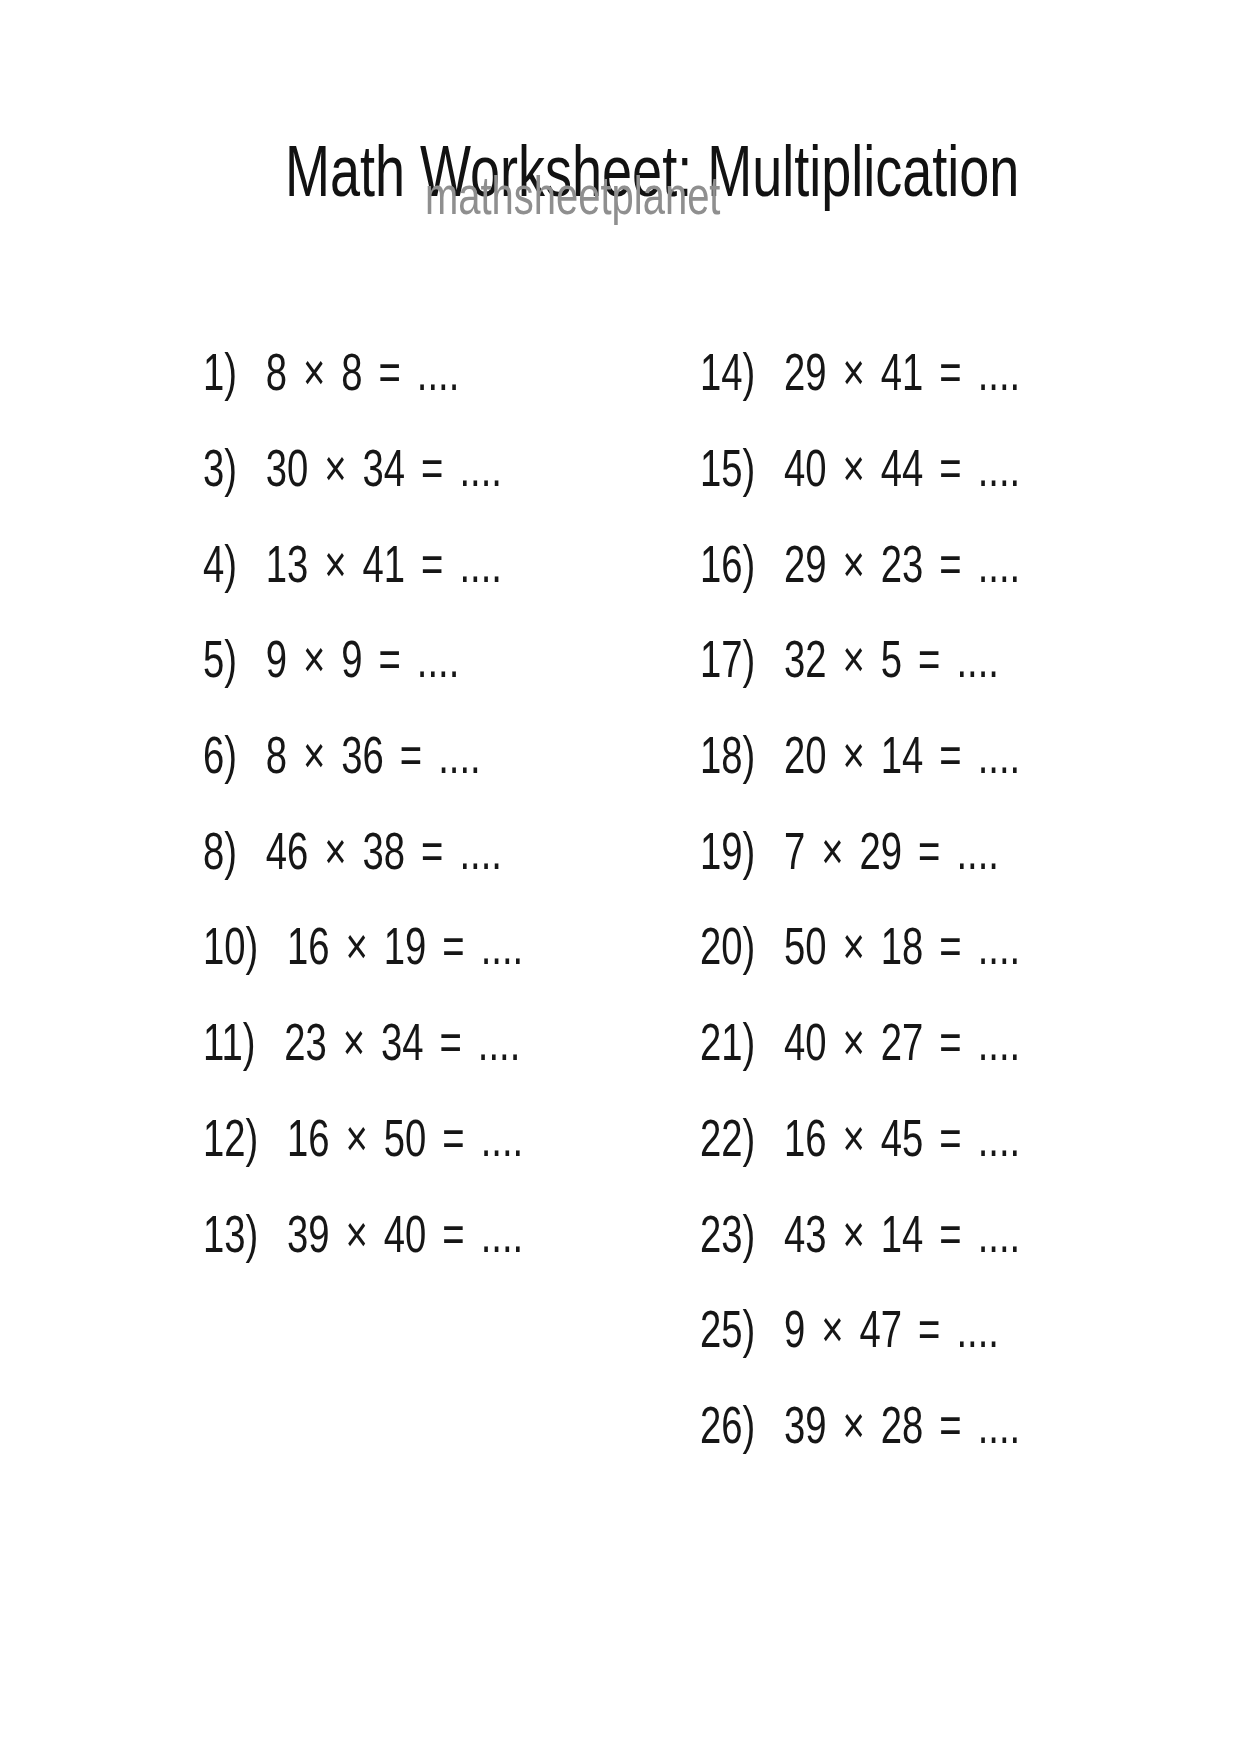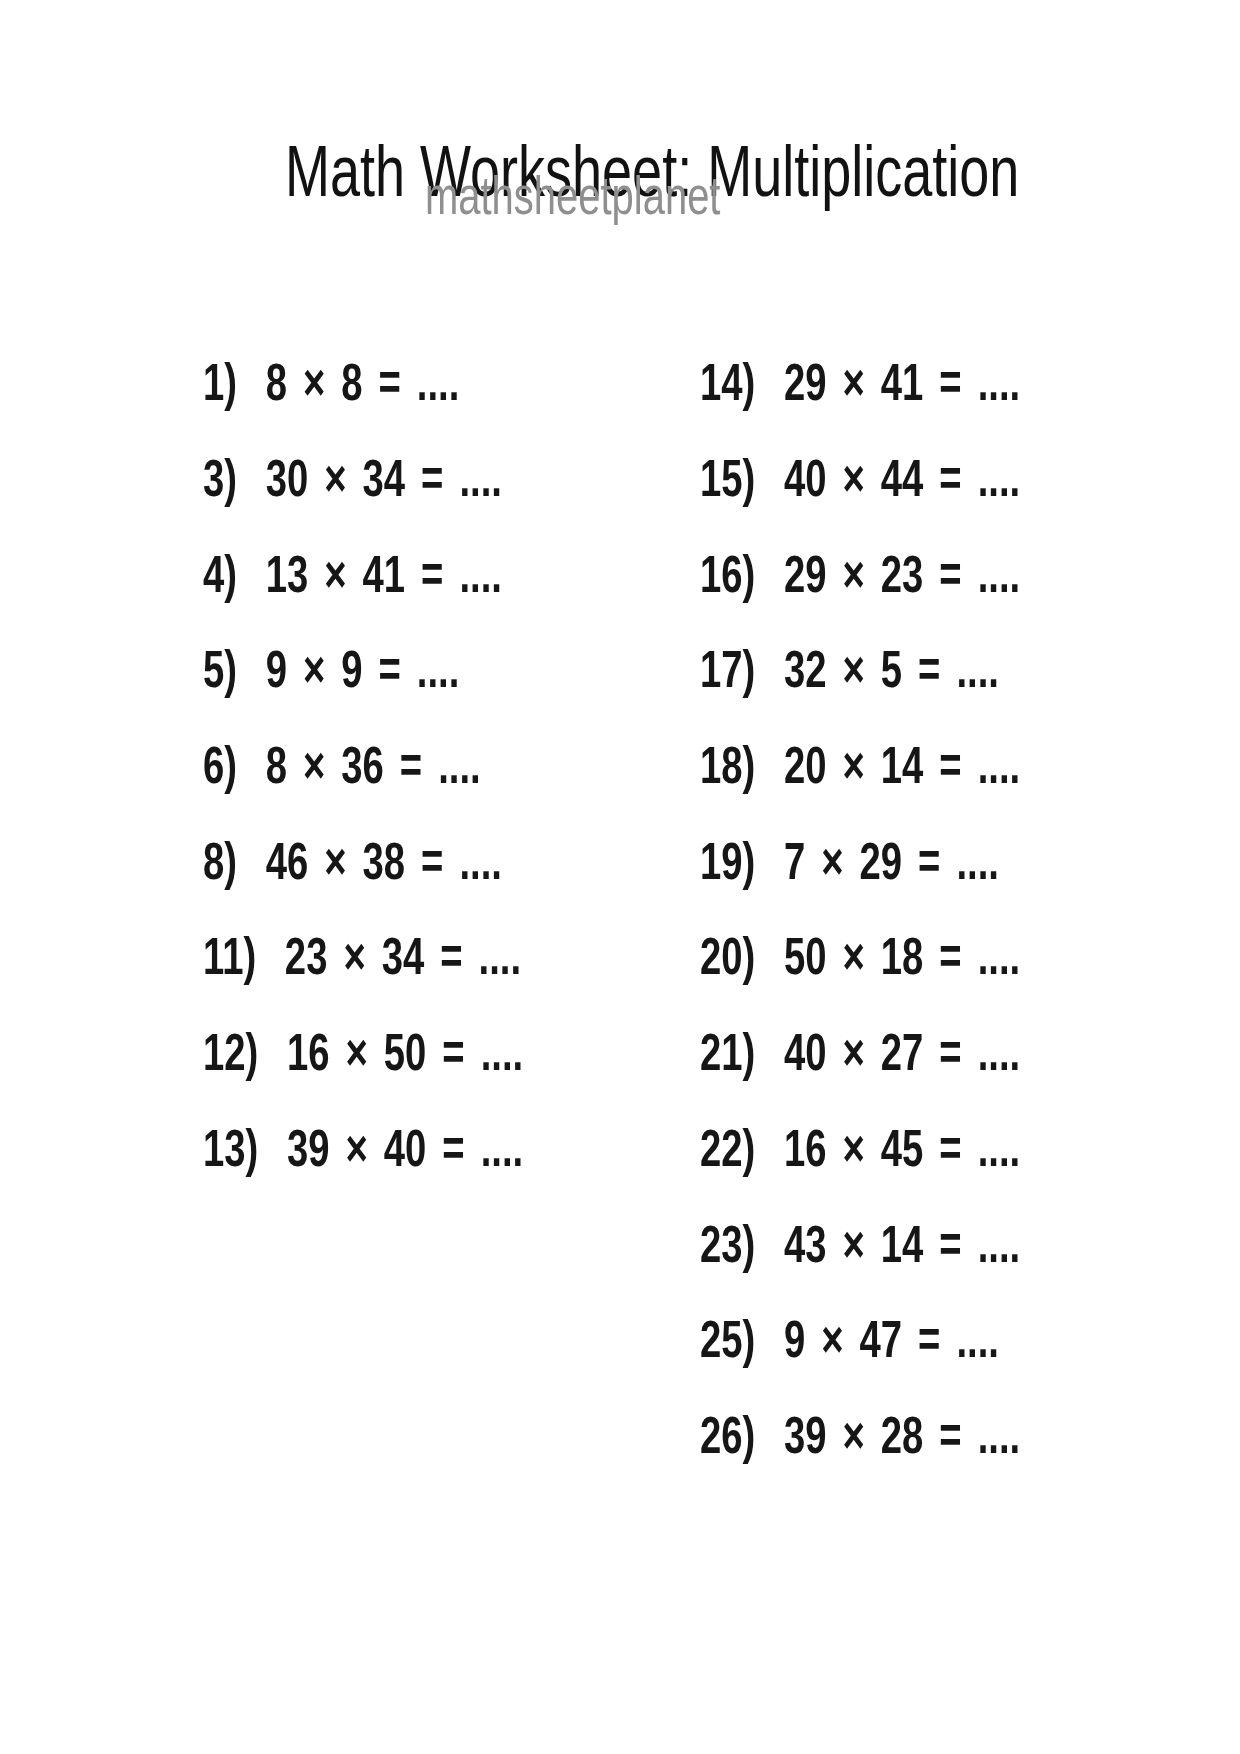--- a/index.html
+++ b/index.html
@@ -35,22 +35,21 @@
     font-size: 54px;
     line-height: 1;
     font-weight: 400;
     white-space: pre;
     transform: scaleX(0.74);
     transform-origin: 0 50%;
     color: #8f8f8f;
   }
   .col {
     position: absolute;
-    top: 335px;
-    font-weight: bold;
+    top: 325px;
   }
   .col-left  { left: 203px; }
   .col-right { left: 700px; }
   .prow {
     height: 95.7px;
     display: flex;
     align-items: center;
   }
   .prow-inner {
     display: inline-block;
@@ -83,20 +82,23 @@
         <span class="prow-inner"><span class="lbl">4)</span><span class="expr">13 × 41 = ....</span></span>
       </div>
     <div class="prow">
         <span class="prow-inner"><span class="lbl">5)</span><span class="expr">9 × 9 = ....</span></span>
       </div>
     <div class="prow">
         <span class="prow-inner"><span class="lbl">6)</span><span class="expr">8 × 36 = ....</span></span>
       </div>
     <div class="prow">
         <span class="prow-inner"><span class="lbl">8)</span><span class="expr">46 × 38 = ....</span></span>
+      </div>
+    <div class="prow">
+        <span class="prow-inner"><span class="lbl">10)</span><span class="expr">16 × 19 = ....</span></span>
       </div>
     <div class="prow">
         <span class="prow-inner"><span class="lbl">11)</span><span class="expr">23 × 34 = ....</span></span>
       </div>
     <div class="prow">
         <span class="prow-inner"><span class="lbl">12)</span><span class="expr">16 × 50 = ....</span></span>
       </div>
     <div class="prow">
         <span class="prow-inner"><span class="lbl">13)</span><span class="expr">39 × 40 = ....</span></span>
       </div>

